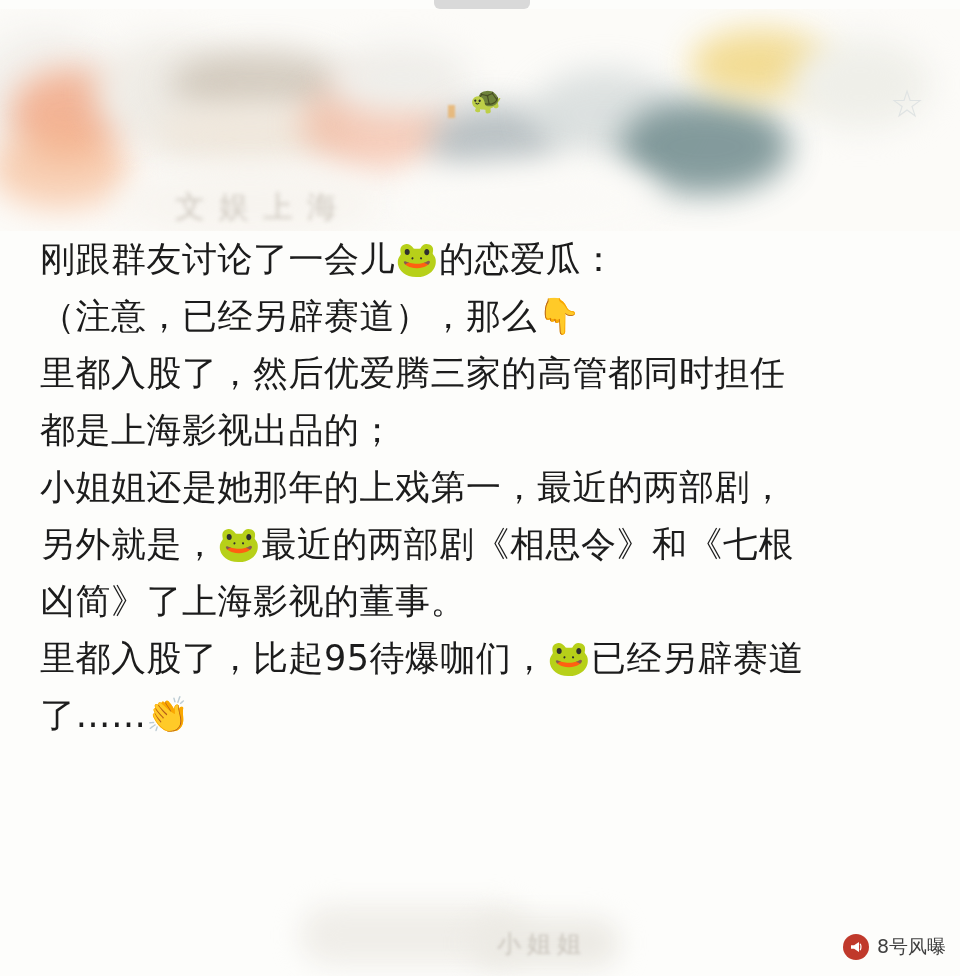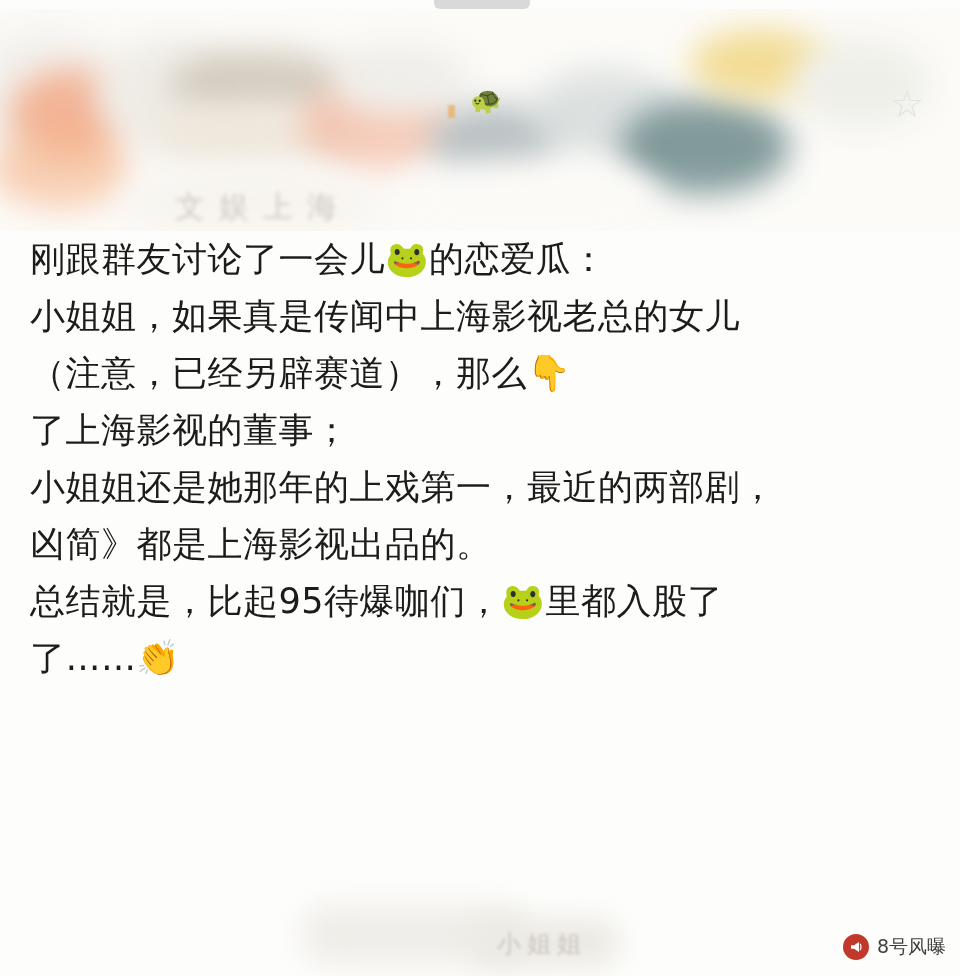--- a/index.html
+++ b/index.html
@@ -100,21 +100,21 @@
     opacity: .8;
     filter: blur(1px);
   }
 
   
   .post-body {
     position: absolute;
     top: 231px;
     left: 0;
     width: 776px;
-    padding: 0 30px;
+    padding: 0 40px;
     box-sizing: border-box;
   }
   .line {
     font-family: "DejaVu Sans", "Liberation Sans", sans-serif;
     font-size: 35px;
     line-height: 57px;
     color: #1c1c1c;
     white-space: nowrap;
     letter-spacing: 0.5px;
   }
@@ -189,26 +189,27 @@
     <div class="smudge s14"></div>
     <div class="smudge s15"></div>
     <div class="banner-tick"></div>
     <div class="banner-emoji">🐢</div>
     <div class="banner-star">☆</div>
     <div class="banner-watermark">文娱上海</div>
   </div>
 
   <div class="post-body">
     <div class="line">刚跟群友讨论了一会儿🐸的恋爱瓜：</div>
-    <div class="line">小姐姐，如果真是传闻中上海影视老总的女儿</div>
     <div class="line">（注意，已经另辟赛道），那么👇</div>
-    <div class="line">了上海影视的董事；</div>
+    <div class="line">里都入股了，然后优爱腾三家的高管都同时担任</div>
+    <div class="line">都是上海影视出品的；</div>
     <div class="line">小姐姐还是她那年的上戏第一，最近的两部剧，</div>
-    <div class="line">凶简》都是上海影视出品的。</div>
-    <div class="line">总结就是，比起95待爆咖们，🐸里都入股了</div>
+    <div class="line">另外就是，🐸最近的两部剧《相思令》和《七根</div>
+    <div class="line">凶简》了上海影视的董事。</div>
+    <div class="line">里都入股了，比起95待爆咖们，🐸已经另辟赛道</div>
     <div class="line">了……👏</div>
   </div>
 
   <div class="bottom-smudge b1"></div>
   <div class="bottom-smudge b2"></div>
   <div class="bottom-watermark">小姐姐</div>
 
   <div class="source-badge">
     <span class="source-logo">
       <svg width="16" height="16" viewBox="0 0 16 16" aria-hidden="true">

